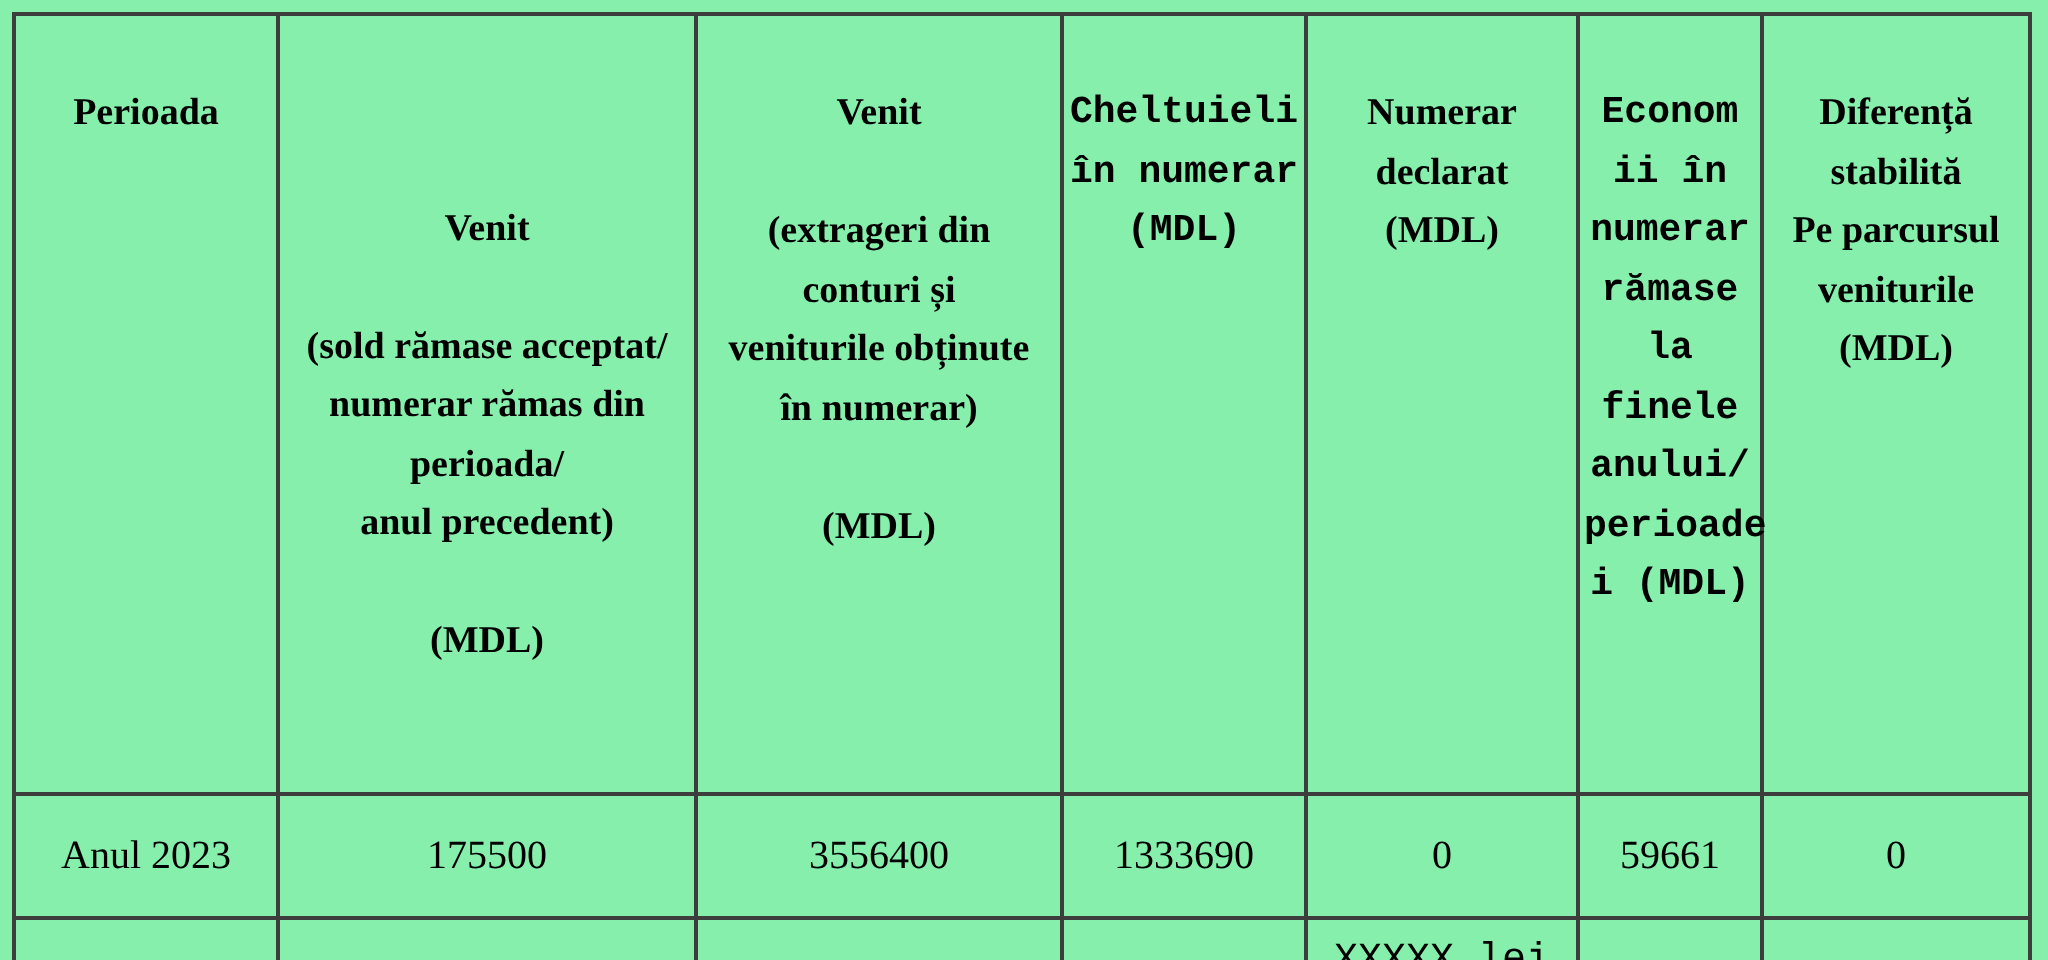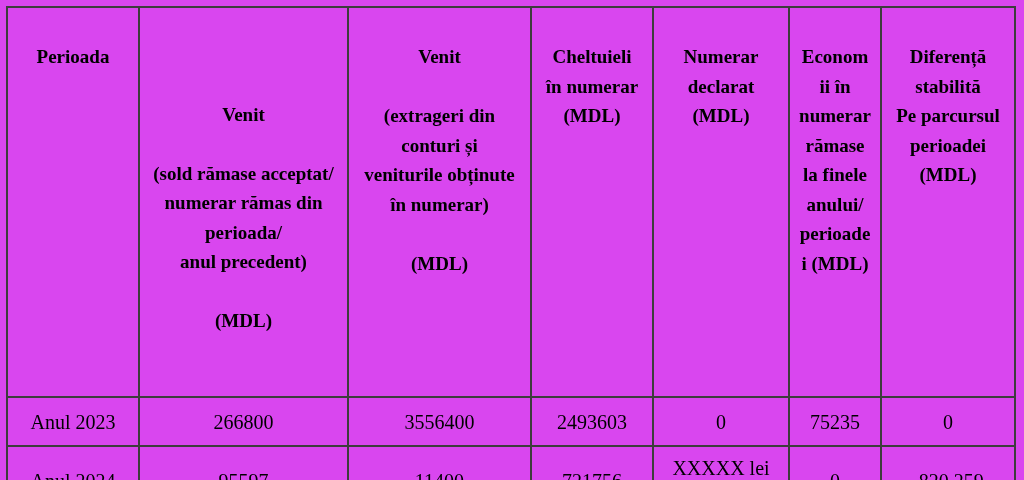--- a/index.html
+++ b/index.html
@@ -4,21 +4,21 @@
 <style>
   html, body {
     margin: 0;
     padding: 0;
     background: #ffffff;
   }
   .page {
     position: relative;
     width: 1024px;
     height: 480px;
-    background: #d946ef;
+    background: #86efac;
     font-family: "Liberation Serif", serif;
     color: #000000;
     overflow: hidden;
   }
   table.fin-table {
     position: absolute;
     left: 6px;
     top: 6px;
     width: 1008px;
     border-collapse: collapse;
@@ -32,33 +32,33 @@
     padding: 2px;
   }
   .fin-table th {
     vertical-align: top;
     font-weight: bold;
     font-size: 19px;
     line-height: 1.55;
     padding-top: 5px;
   }
   .fin-table thead tr { height: 241px; }
-  .fin-table tbody tr.r1 { height: 49px; }
+  .fin-table tbody tr.r1 { height: 62px; }
   .fin-table tbody tr.r2 { height: 70px; }
   .fin-table td {
     vertical-align: middle;
     font-size: 20px;
     line-height: 1.3;
     font-weight: normal;
   }
   .hdr-title { display: block; font-weight: bold; }
   .hdr-sub   { display: block; font-weight: bold; }
   .hdr-unit  { display: block; font-weight: bold; }
   .offset-down { margin-top: 28px; }
-  .tight { padding-left: 0; padding-right: 0; }
+  .tight { padding-left: 0; padding-right: 0; font-family: Liberation Mono, monospace; }
 </style>
 </head>
 <body>
 
 <div class="page">
   <table class="fin-table">
     <colgroup>
       <col style="width:132px">
       <col style="width:209px">
       <col style="width:183px">
@@ -107,33 +107,33 @@
 rămase
 la finele
 anului/
 perioade
 i (MDL)</span>
         </th>
         <th>
           <span class="hdr-title">Diferență
 stabilită
 Pe parcursul
-perioadei
+veniturile
 (MDL)</span>
         </th>
       </tr>
     </thead>
     <tbody>
       <tr class="r1">
         <td>Anul 2023</td>
-        <td>266800</td>
+        <td>175500</td>
         <td>3556400</td>
-        <td>2493603</td>
+        <td>1333690</td>
         <td>0</td>
-        <td>75235</td>
+        <td>59661</td>
         <td>0</td>
       </tr>
       <tr class="r2">
         <td>Anul 2024</td>
         <td>95597</td>
         <td>11400</td>
         <td>721756</td>
         <td class="tight">XXXXX lei
 XXXXX Euro</td>
         <td>0</td>

